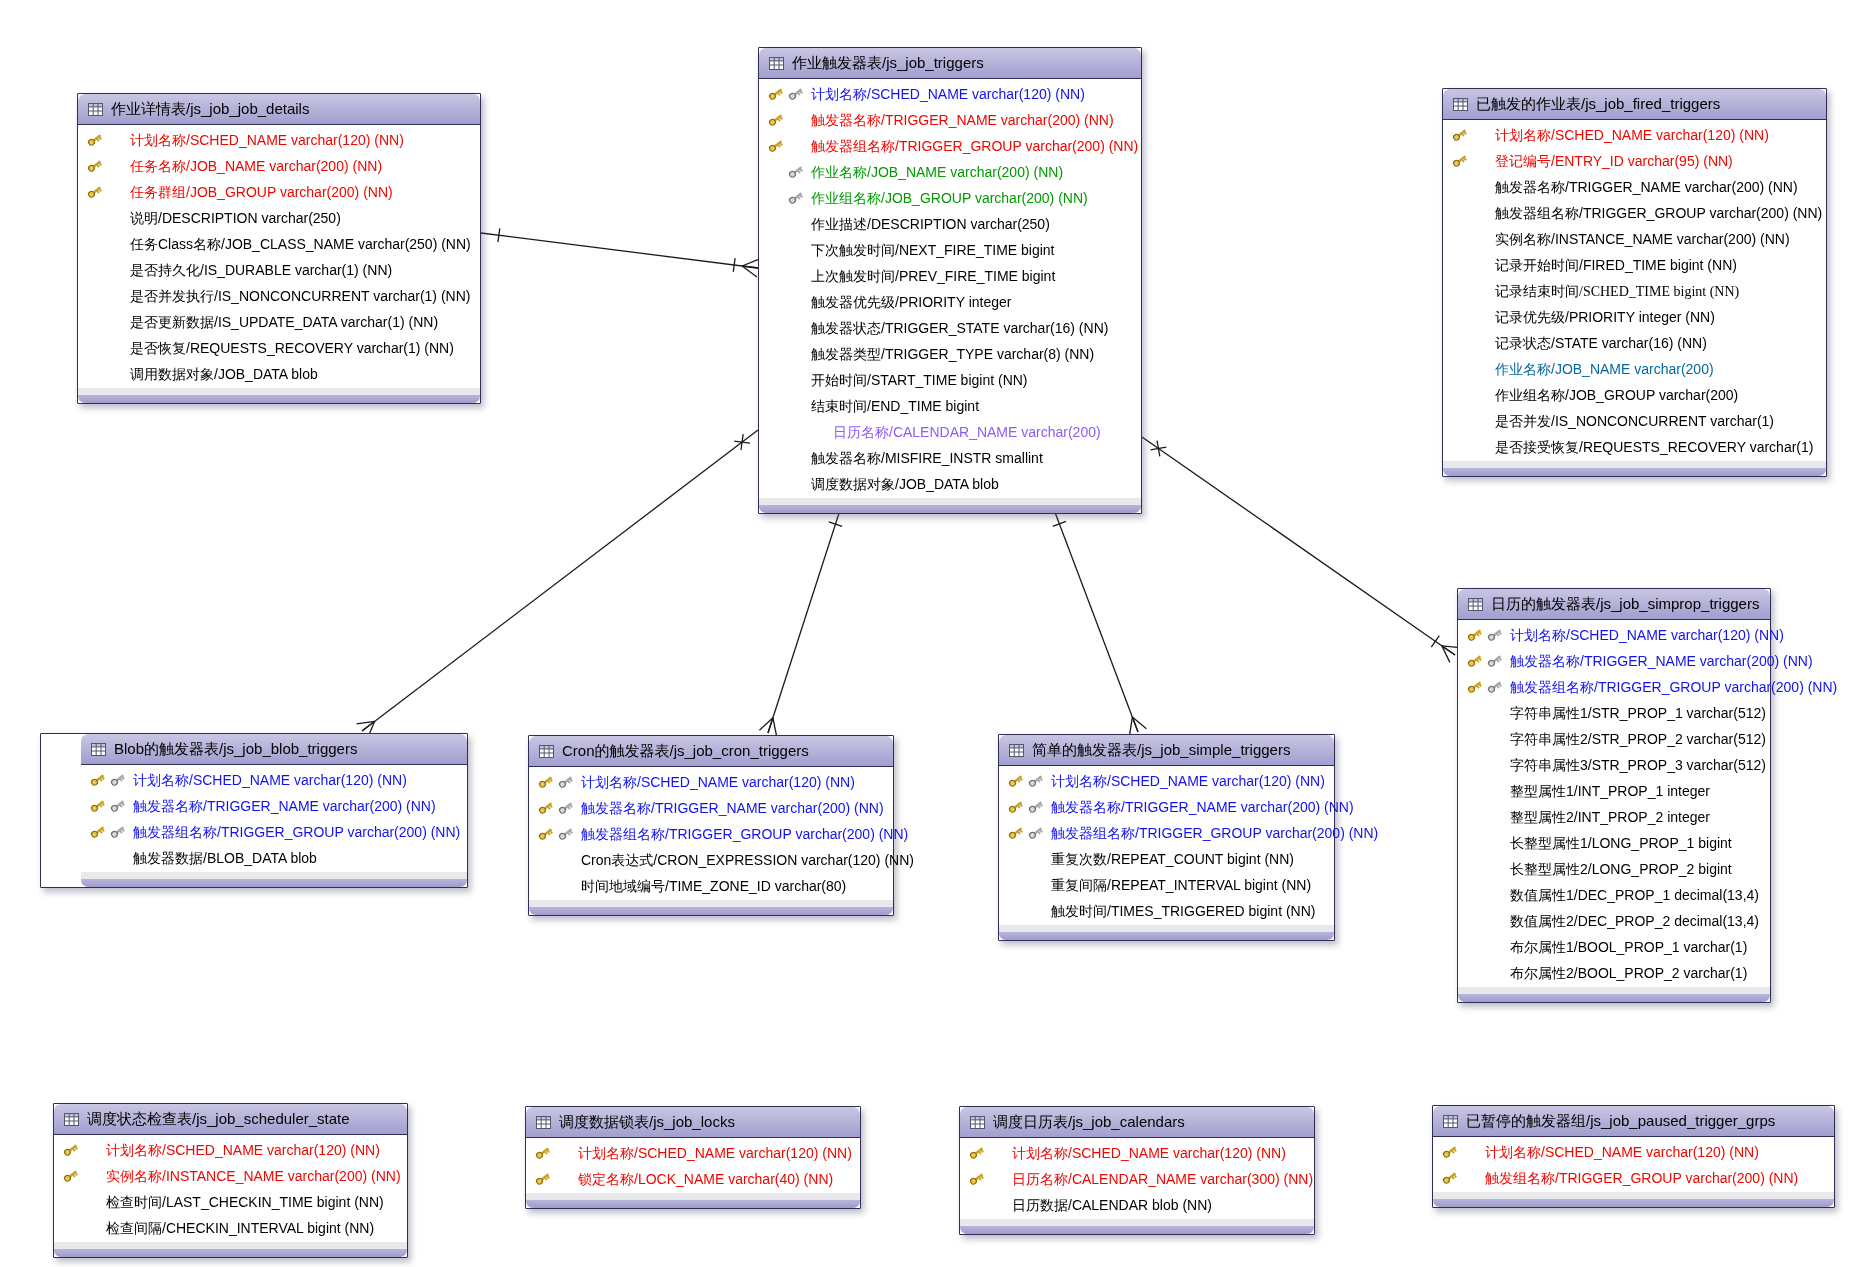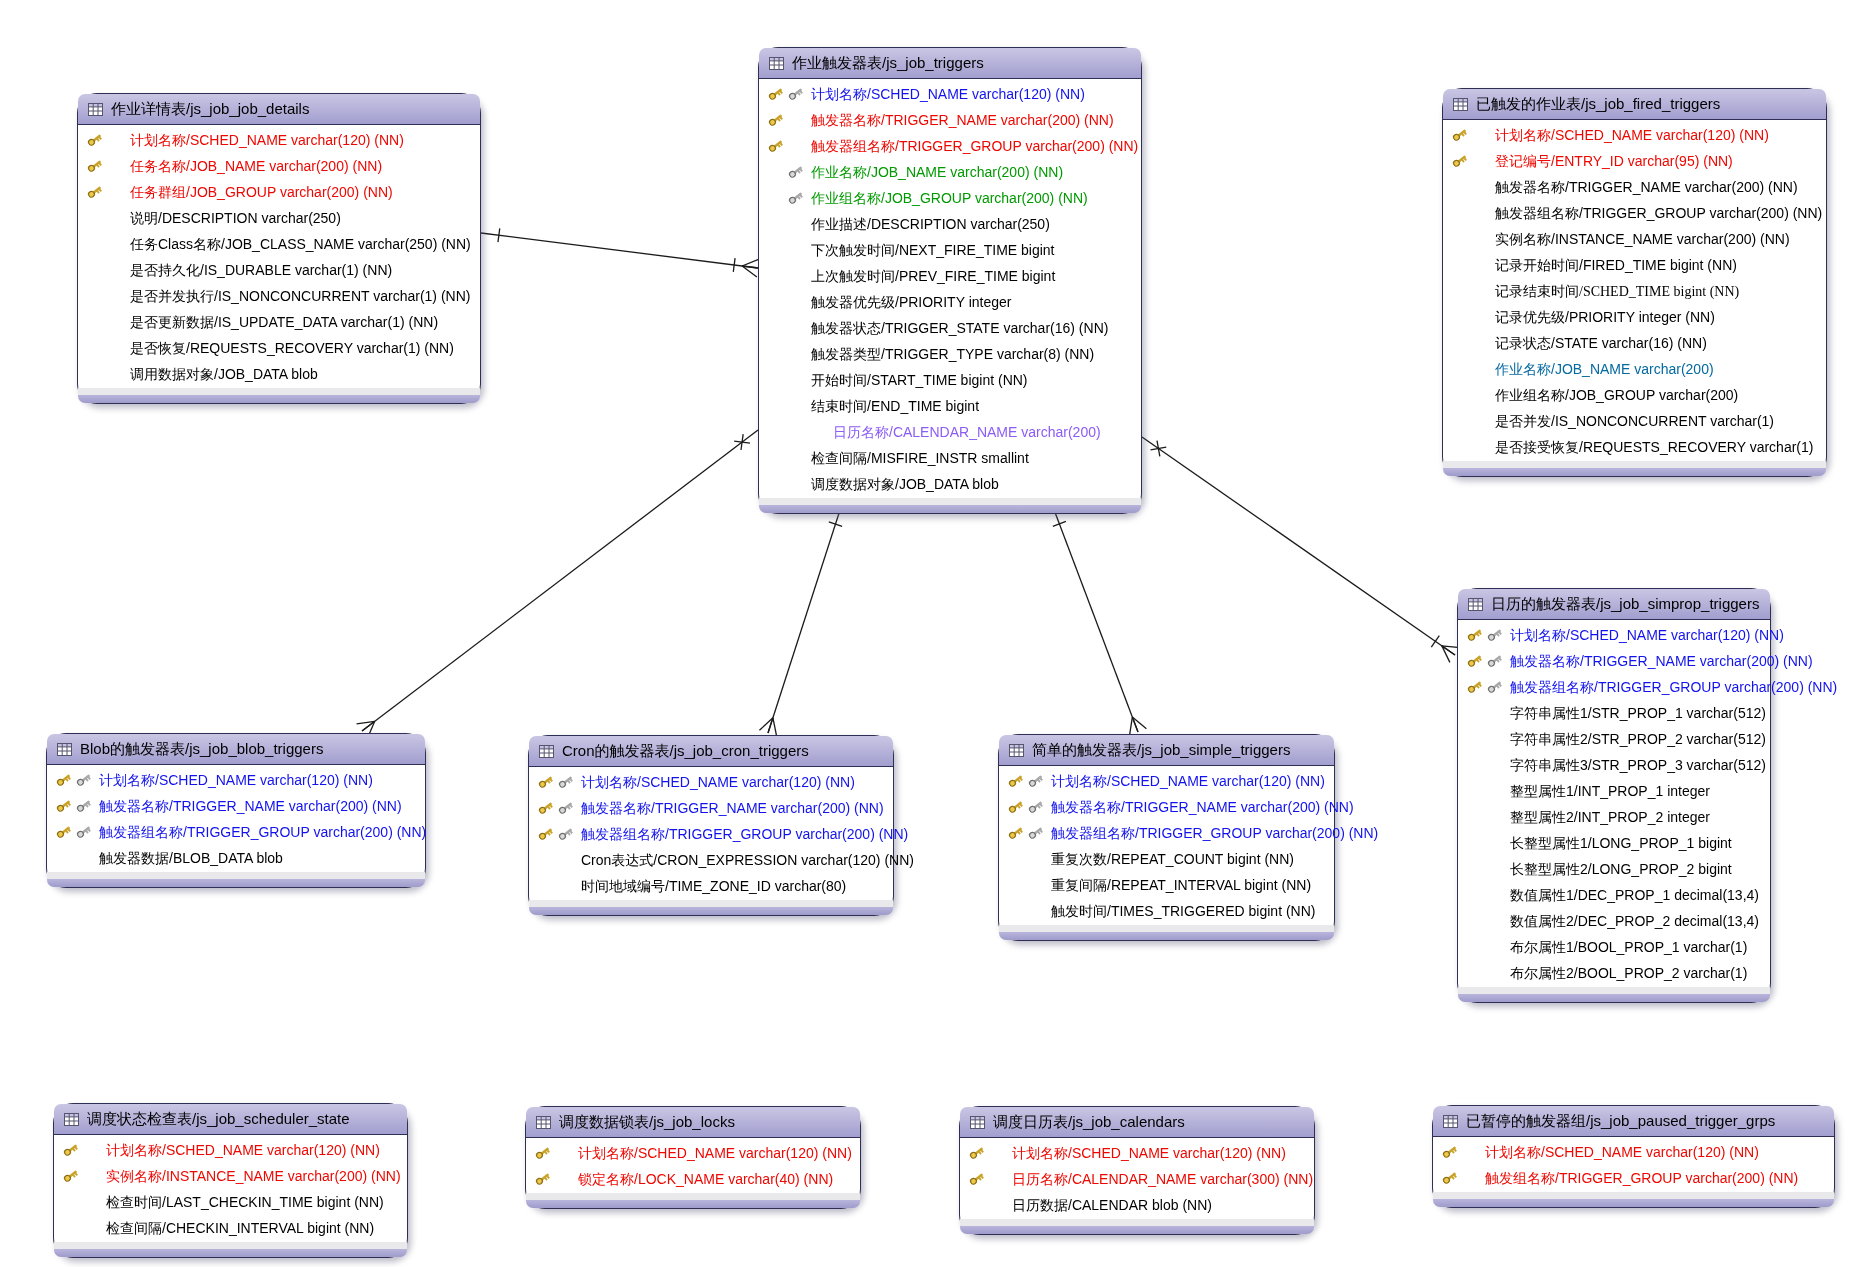--- a/index.html
+++ b/index.html
@@ -8,21 +8,21 @@
     width:1849px;height:1267px;
     background:#ffffff;
     font-family:"Liberation Sans", sans-serif;
     overflow:hidden;
   }
   svg.relations{position:absolute;left:0;top:0;}
   .erd-table{
     position:absolute;
     box-sizing:border-box;
     border:1.5px solid #2f2f55;
-    border-radius:20px;
+    border-radius:1px;
     background:#ffffff;
     box-shadow:3px 4px 6px rgba(90,90,120,0.40);
     display:flex;flex-direction:column;
   }
   .erd-header{
     height:30px;flex:0 0 30px;
     background:linear-gradient(#c9c6e4,#a29ecf);
     border-bottom:1px solid #2f2f55;
     border-radius:7px 7px 0 0;
     display:flex;align-items:center;
@@ -302,21 +302,21 @@
           <span class="col-text" style="color: rgb(0, 0, 0);">结束时间/END_TIME bigint</span>
         </div>
         <div class="erd-row">
           <span class="slot"></span>
           <span class="slot"></span>
           <span class="col-text" style="color: #8b5cf6; margin-left: 27px;">日历名称/CALENDAR_NAME varchar(200)</span>
         </div>
         <div class="erd-row">
           <span class="slot"></span>
           <span class="slot"></span>
-          <span class="col-text" style="color: rgb(0, 0, 0);">检查间隔/MISFIRE_INSTR smallint</span>
+          <span class="col-text" style="color: rgb(0, 0, 0);">触发器名称/MISFIRE_INSTR smallint</span>
         </div>
         <div class="erd-row">
           <span class="slot"></span>
           <span class="slot"></span>
           <span class="col-text" style="color: rgb(0, 0, 0);">调度数据对象/JOB_DATA blob</span>
         </div>
       </div>
       <div class="foot-gray"></div>
       <div class="foot-cap"></div>
     </div>
@@ -410,21 +410,21 @@
         </div>
         <div class="erd-row">
           <span class="slot"></span>
           <span class="slot"></span>
           <span class="col-text" style="color: rgb(0, 0, 0);">是否接受恢复/REQUESTS_RECOVERY varchar(1)</span>
         </div>
       </div>
       <div class="foot-gray"></div>
       <div class="foot-cap"></div>
     </div>
-    <div class="erd-table" style="left: 46px; top: 733px; width: 380px;">
+    <div class="erd-table" style="left: 40px; top: 733px; width: 428px; padding-left: 40px;">
       <div class="erd-header">
         <span style="display: inline-flex;">
           <svg width="15" height="13" viewBox="0 0 15 13">
             <rect x="0.5" y="0.5" width="14" height="12" fill="#ffffff" stroke="#55556f"></rect>
             <rect x="0.5" y="0.5" width="14" height="3.4" fill="#c5c2e0" stroke="#55556f"></rect>
             <line x1="5.2" y1="0.5" x2="5.2" y2="12.5" stroke="#55556f"></line>
             <line x1="10" y1="0.5" x2="10" y2="12.5" stroke="#55556f"></line>
             <line x1="0.5" y1="8" x2="14.5" y2="8" stroke="#55556f"></line>
           </svg>
         </span>

